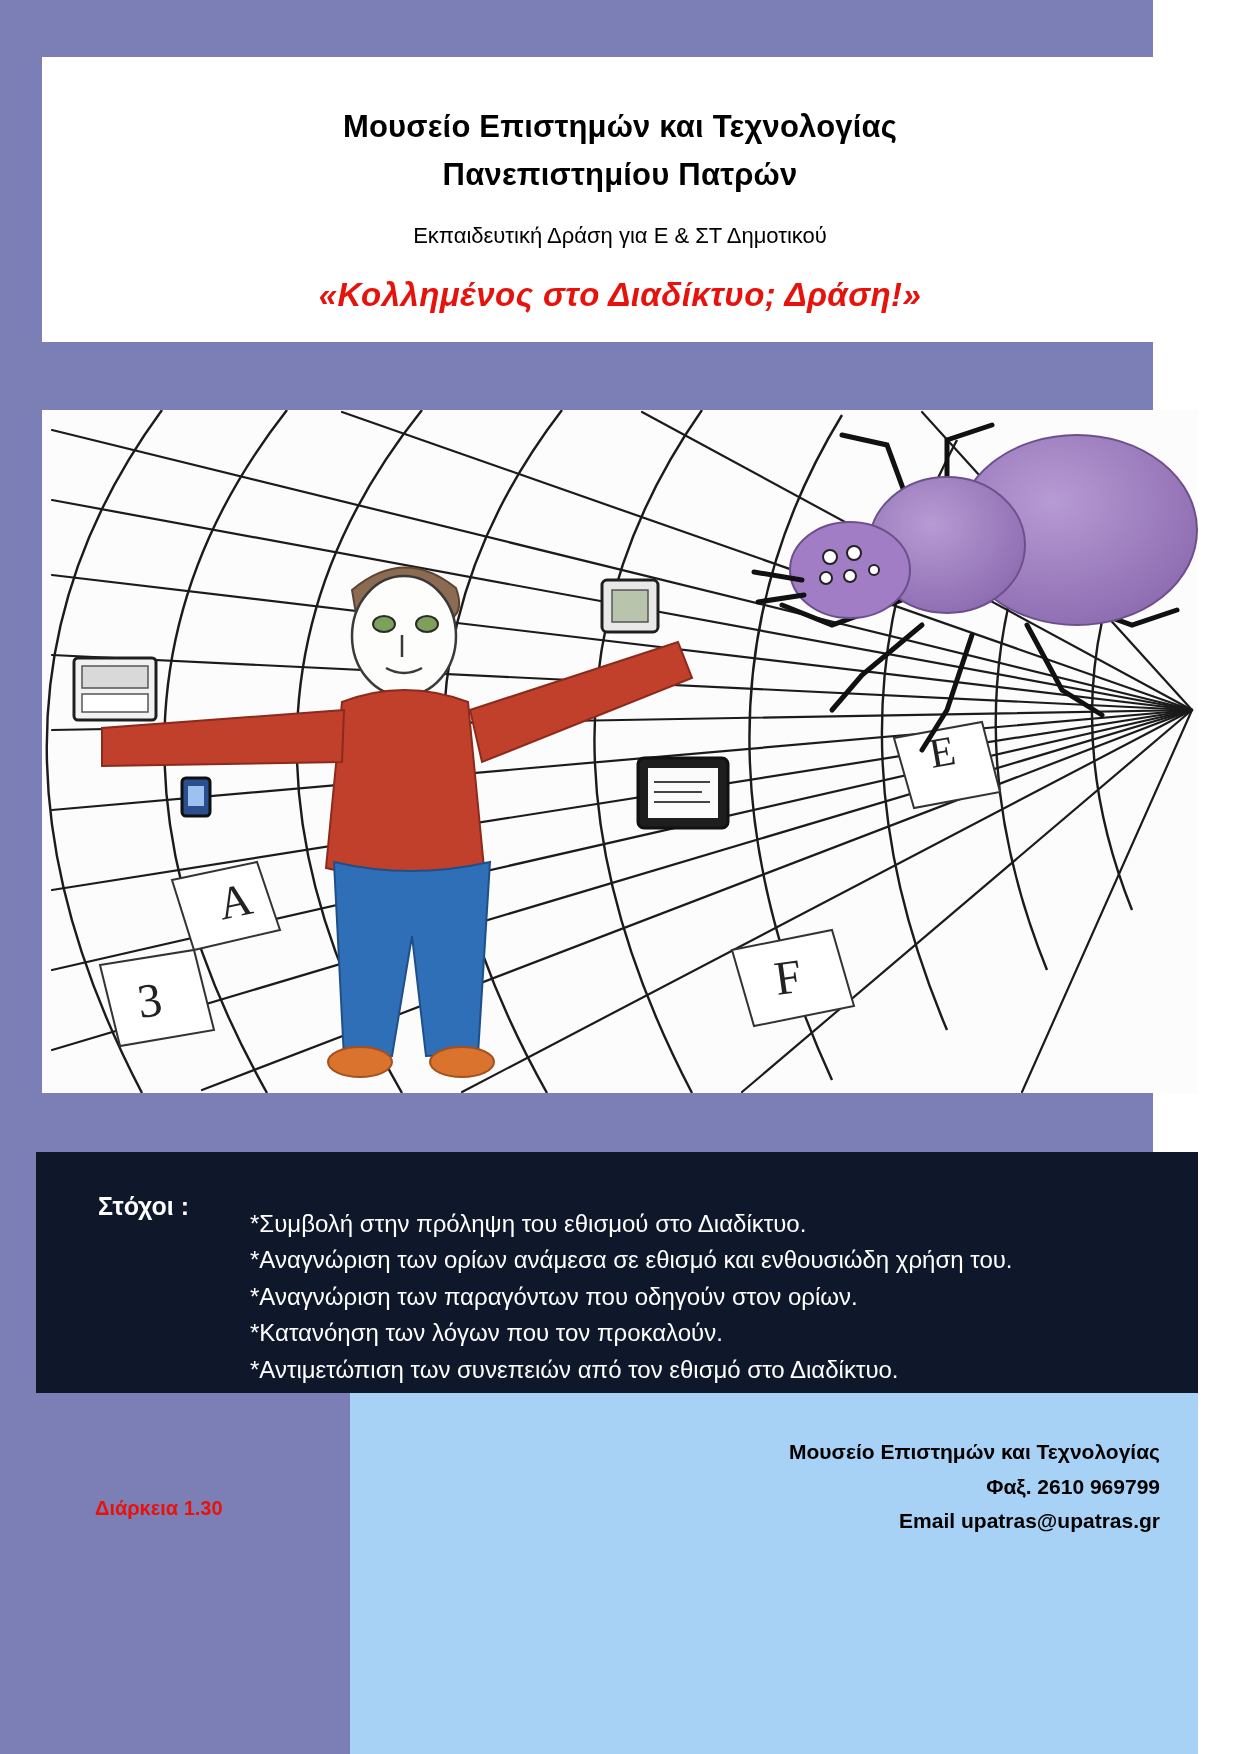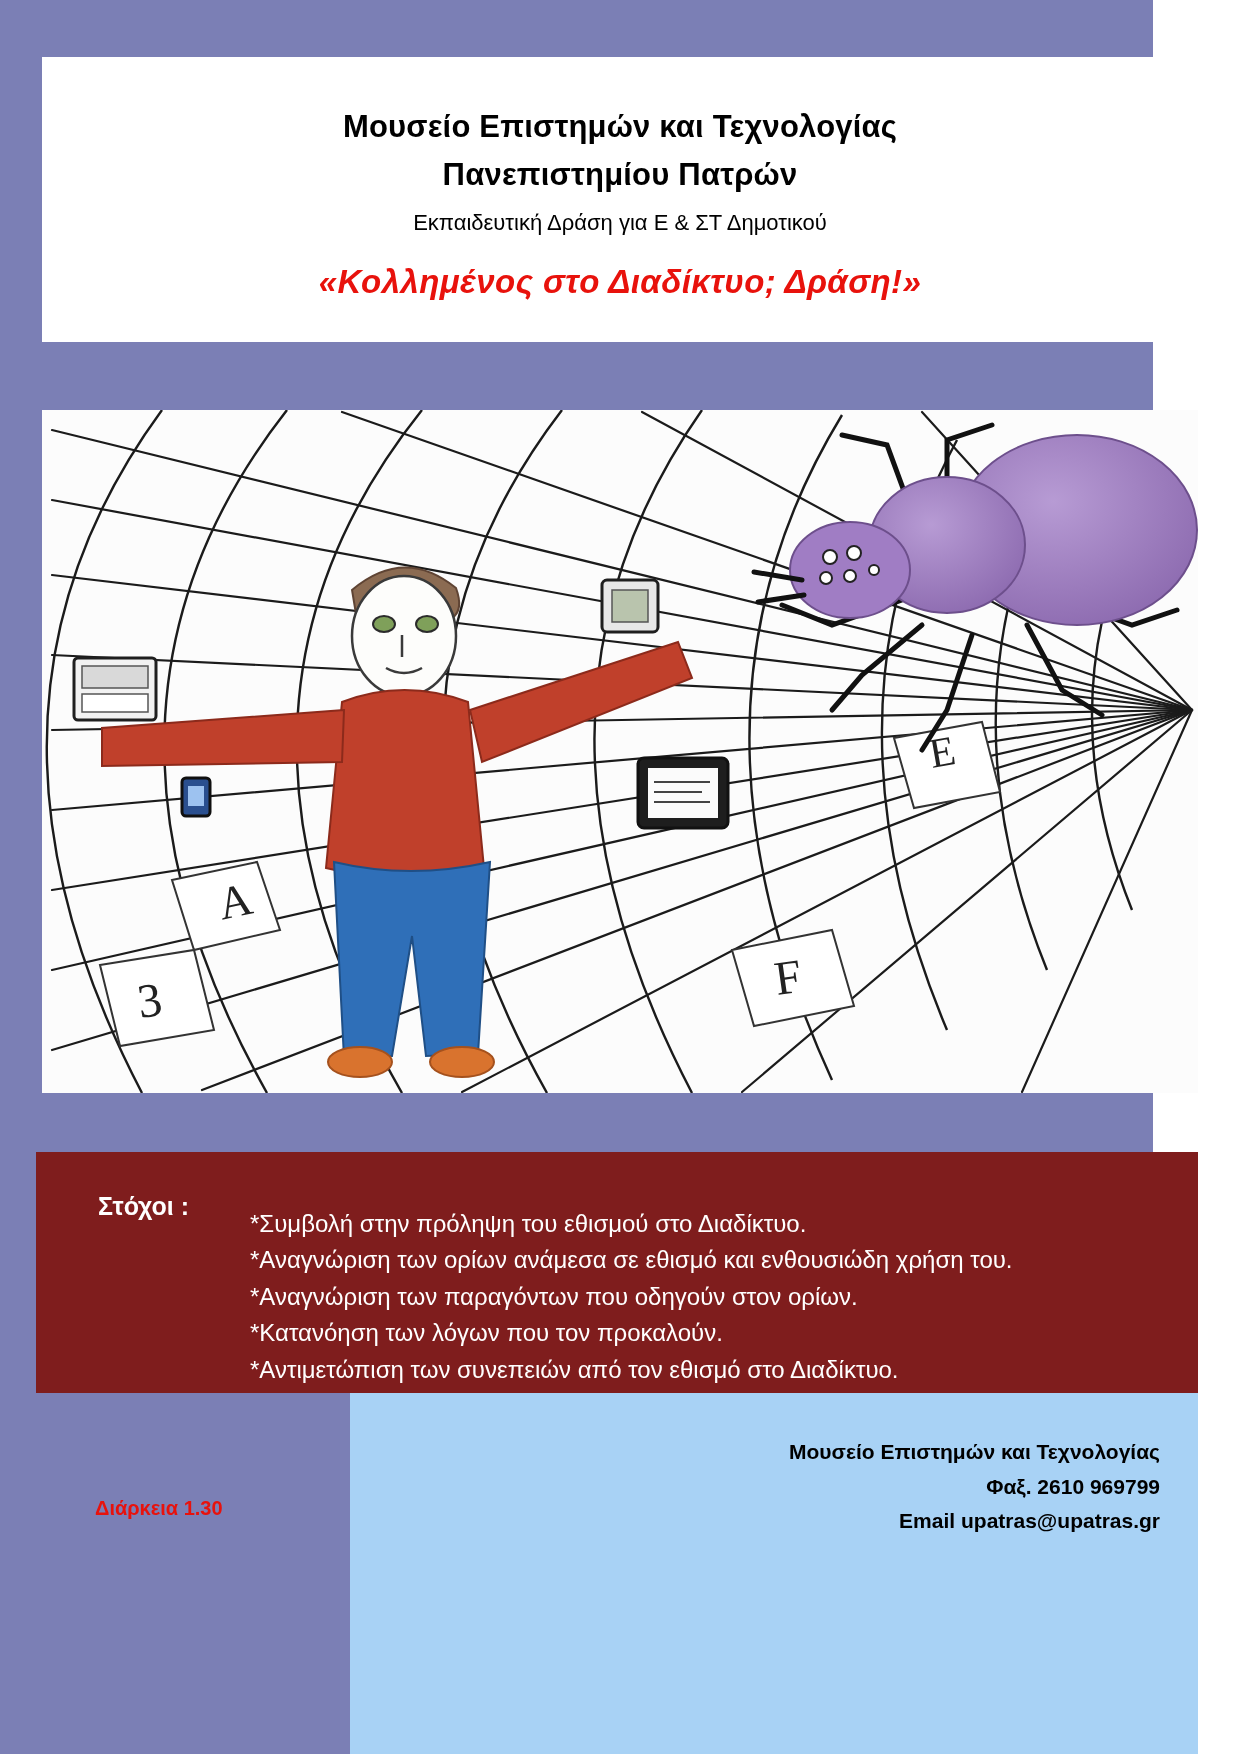--- a/index.html
+++ b/index.html
@@ -37,21 +37,21 @@
   .header-line2 {
     font-size: 31px;
     font-weight: bold;
     color: #000000;
     line-height: 1.55;
     letter-spacing: 0.2px;
   }
   .header-sub {
     font-size: 22px;
     color: #000000;
-    margin-top: 9px;
+    margin-top: 22px;
     line-height: 1.4;
   }
   .header-title {
     font-size: 33px;
     font-weight: bold;
     font-style: italic;
     color: #e8120c;
     margin-top: 24px;
     letter-spacing: 0.4px;
   }
@@ -68,21 +68,21 @@
   }
   .art-svg { display: block; width: 100%; height: 100%; }
 
   
   .goals-box {
     position: absolute;
     left: 36px;
     top: 1152px;
     width: 1162px;
     height: 241px;
-    background: #7f1d1d;
+    background: #0f172a;
     box-sizing: border-box;
     padding: 42px 26px 0 26px;
   }
   .goals-label {
     position: absolute;
     left: 62px;
     top: 40px;
     font-size: 25px;
     font-weight: bold;
     color: #ffffff;

